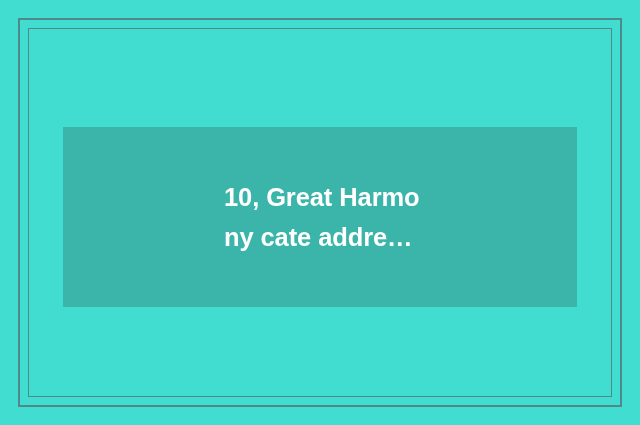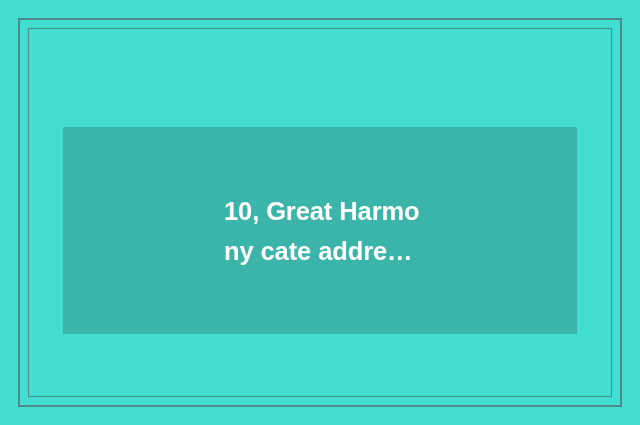--- a/index.html
+++ b/index.html
@@ -47,21 +47,21 @@
     box-sizing: border-box;
     pointer-events: none;
   }
 
   
   .content-panel {
     position: absolute;
     left: 63px;
     top: 127px;
     width: 514px;
-    height: 207px;
+    height: 180px;
     background: #3bb5a9;
     box-sizing: border-box;
     display: flex;
     align-items: center;
   }
 
   .panel-text-box {
     margin-left: 161px;
     width: 205px;
   }

